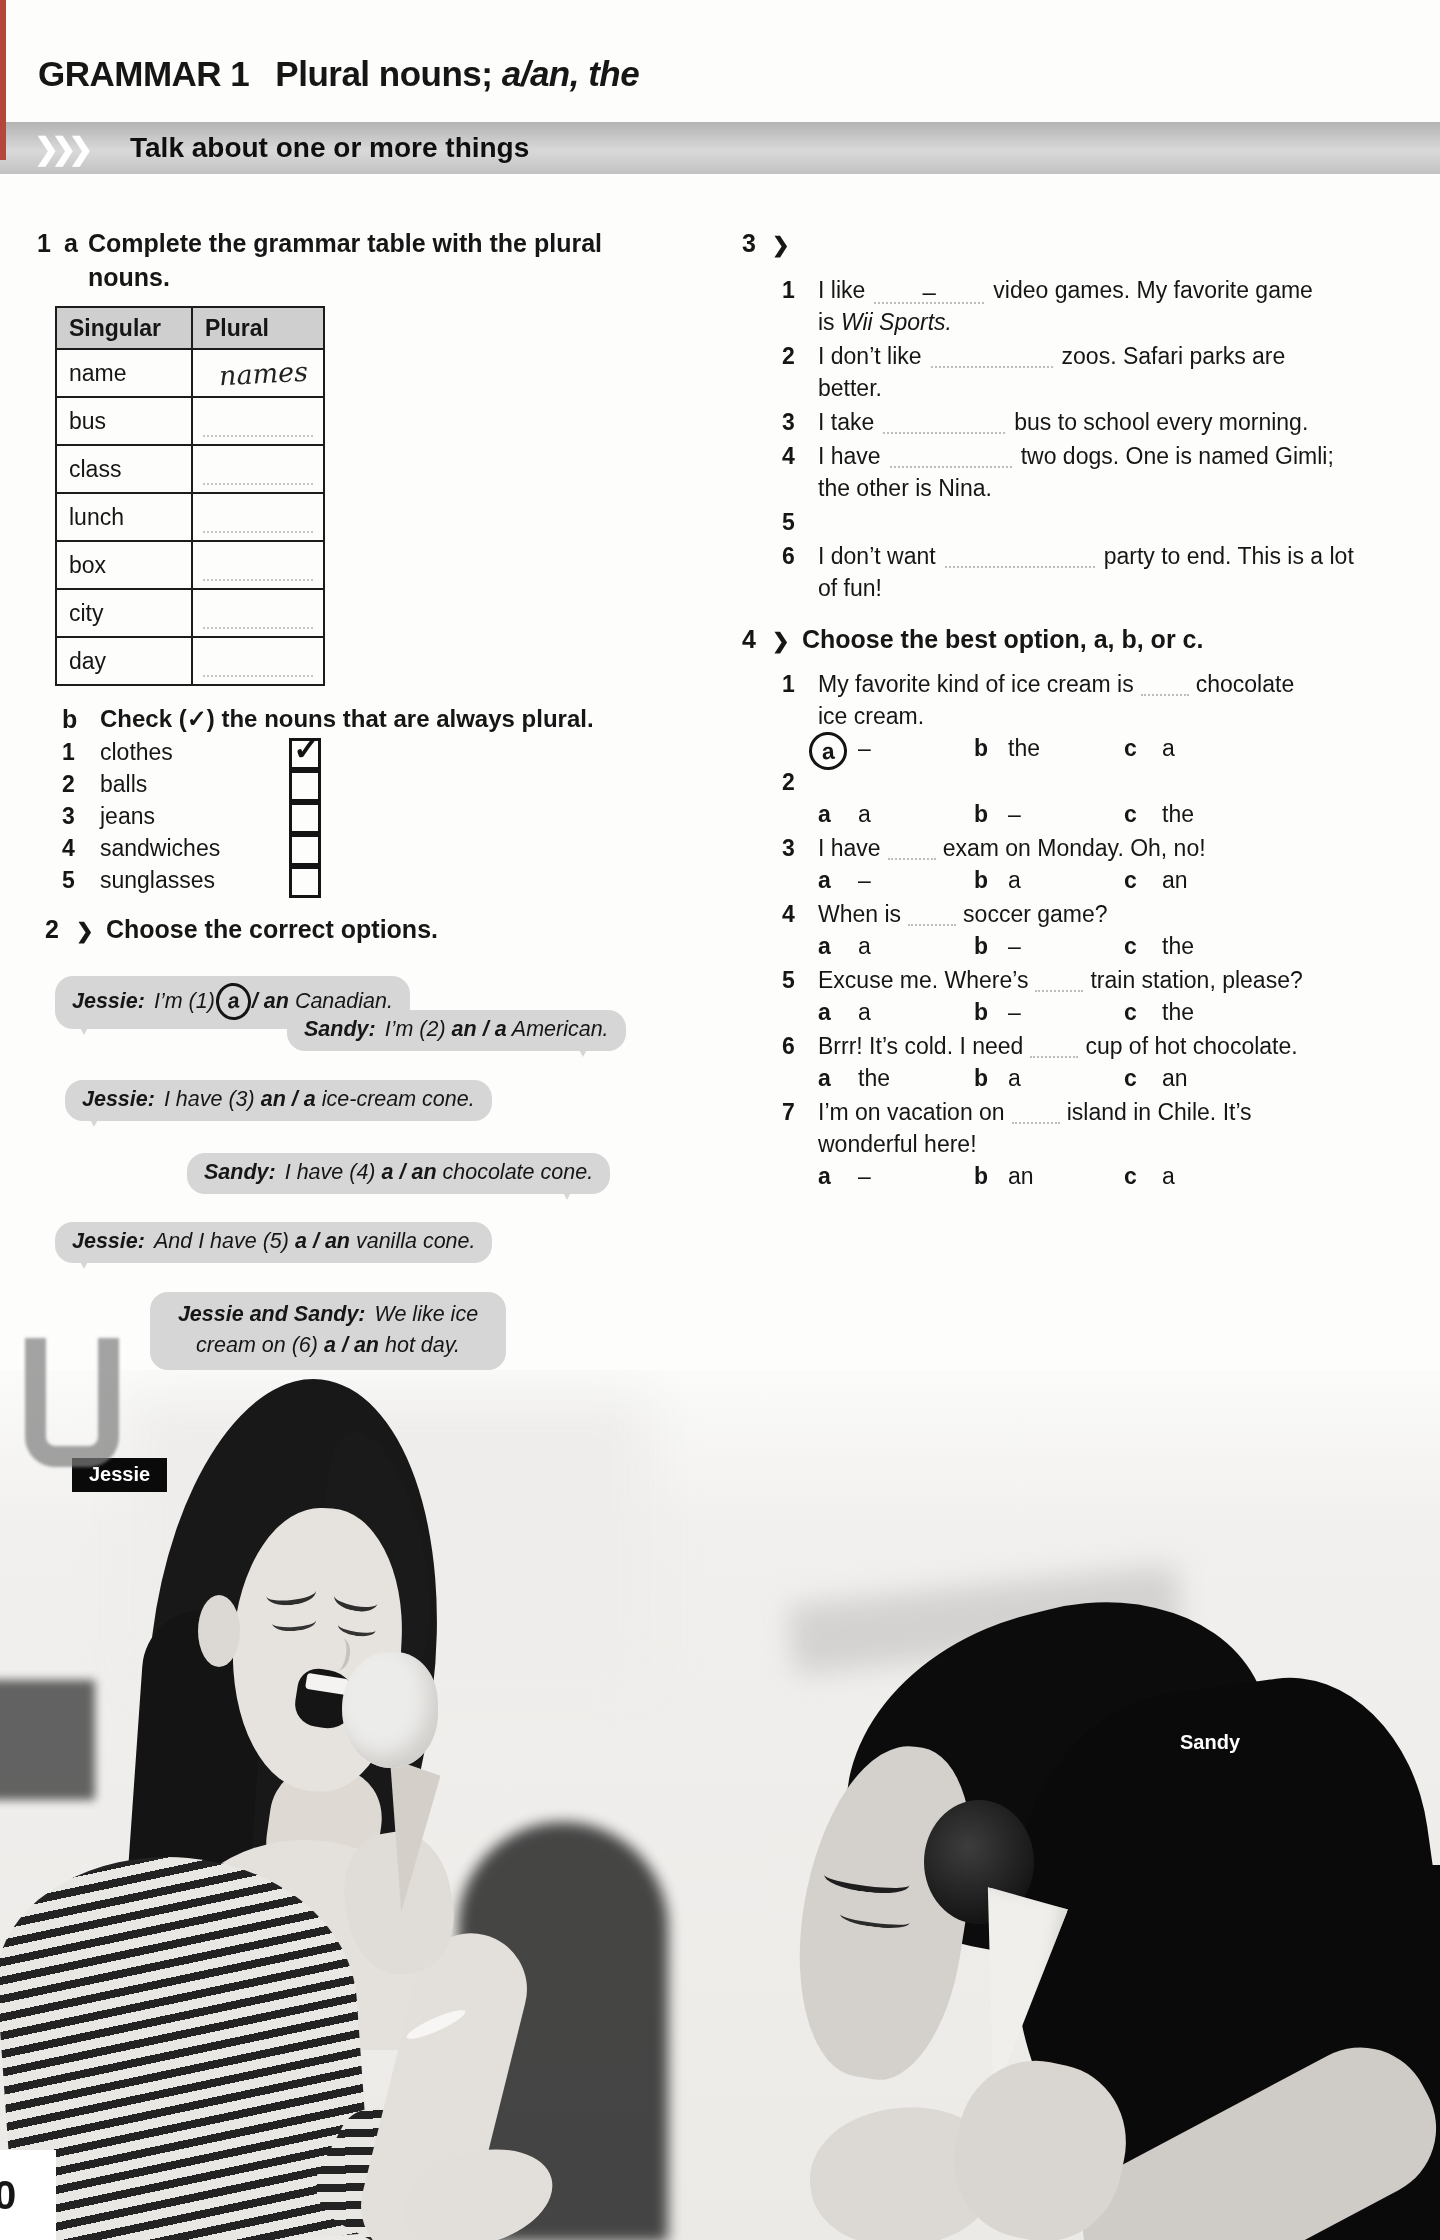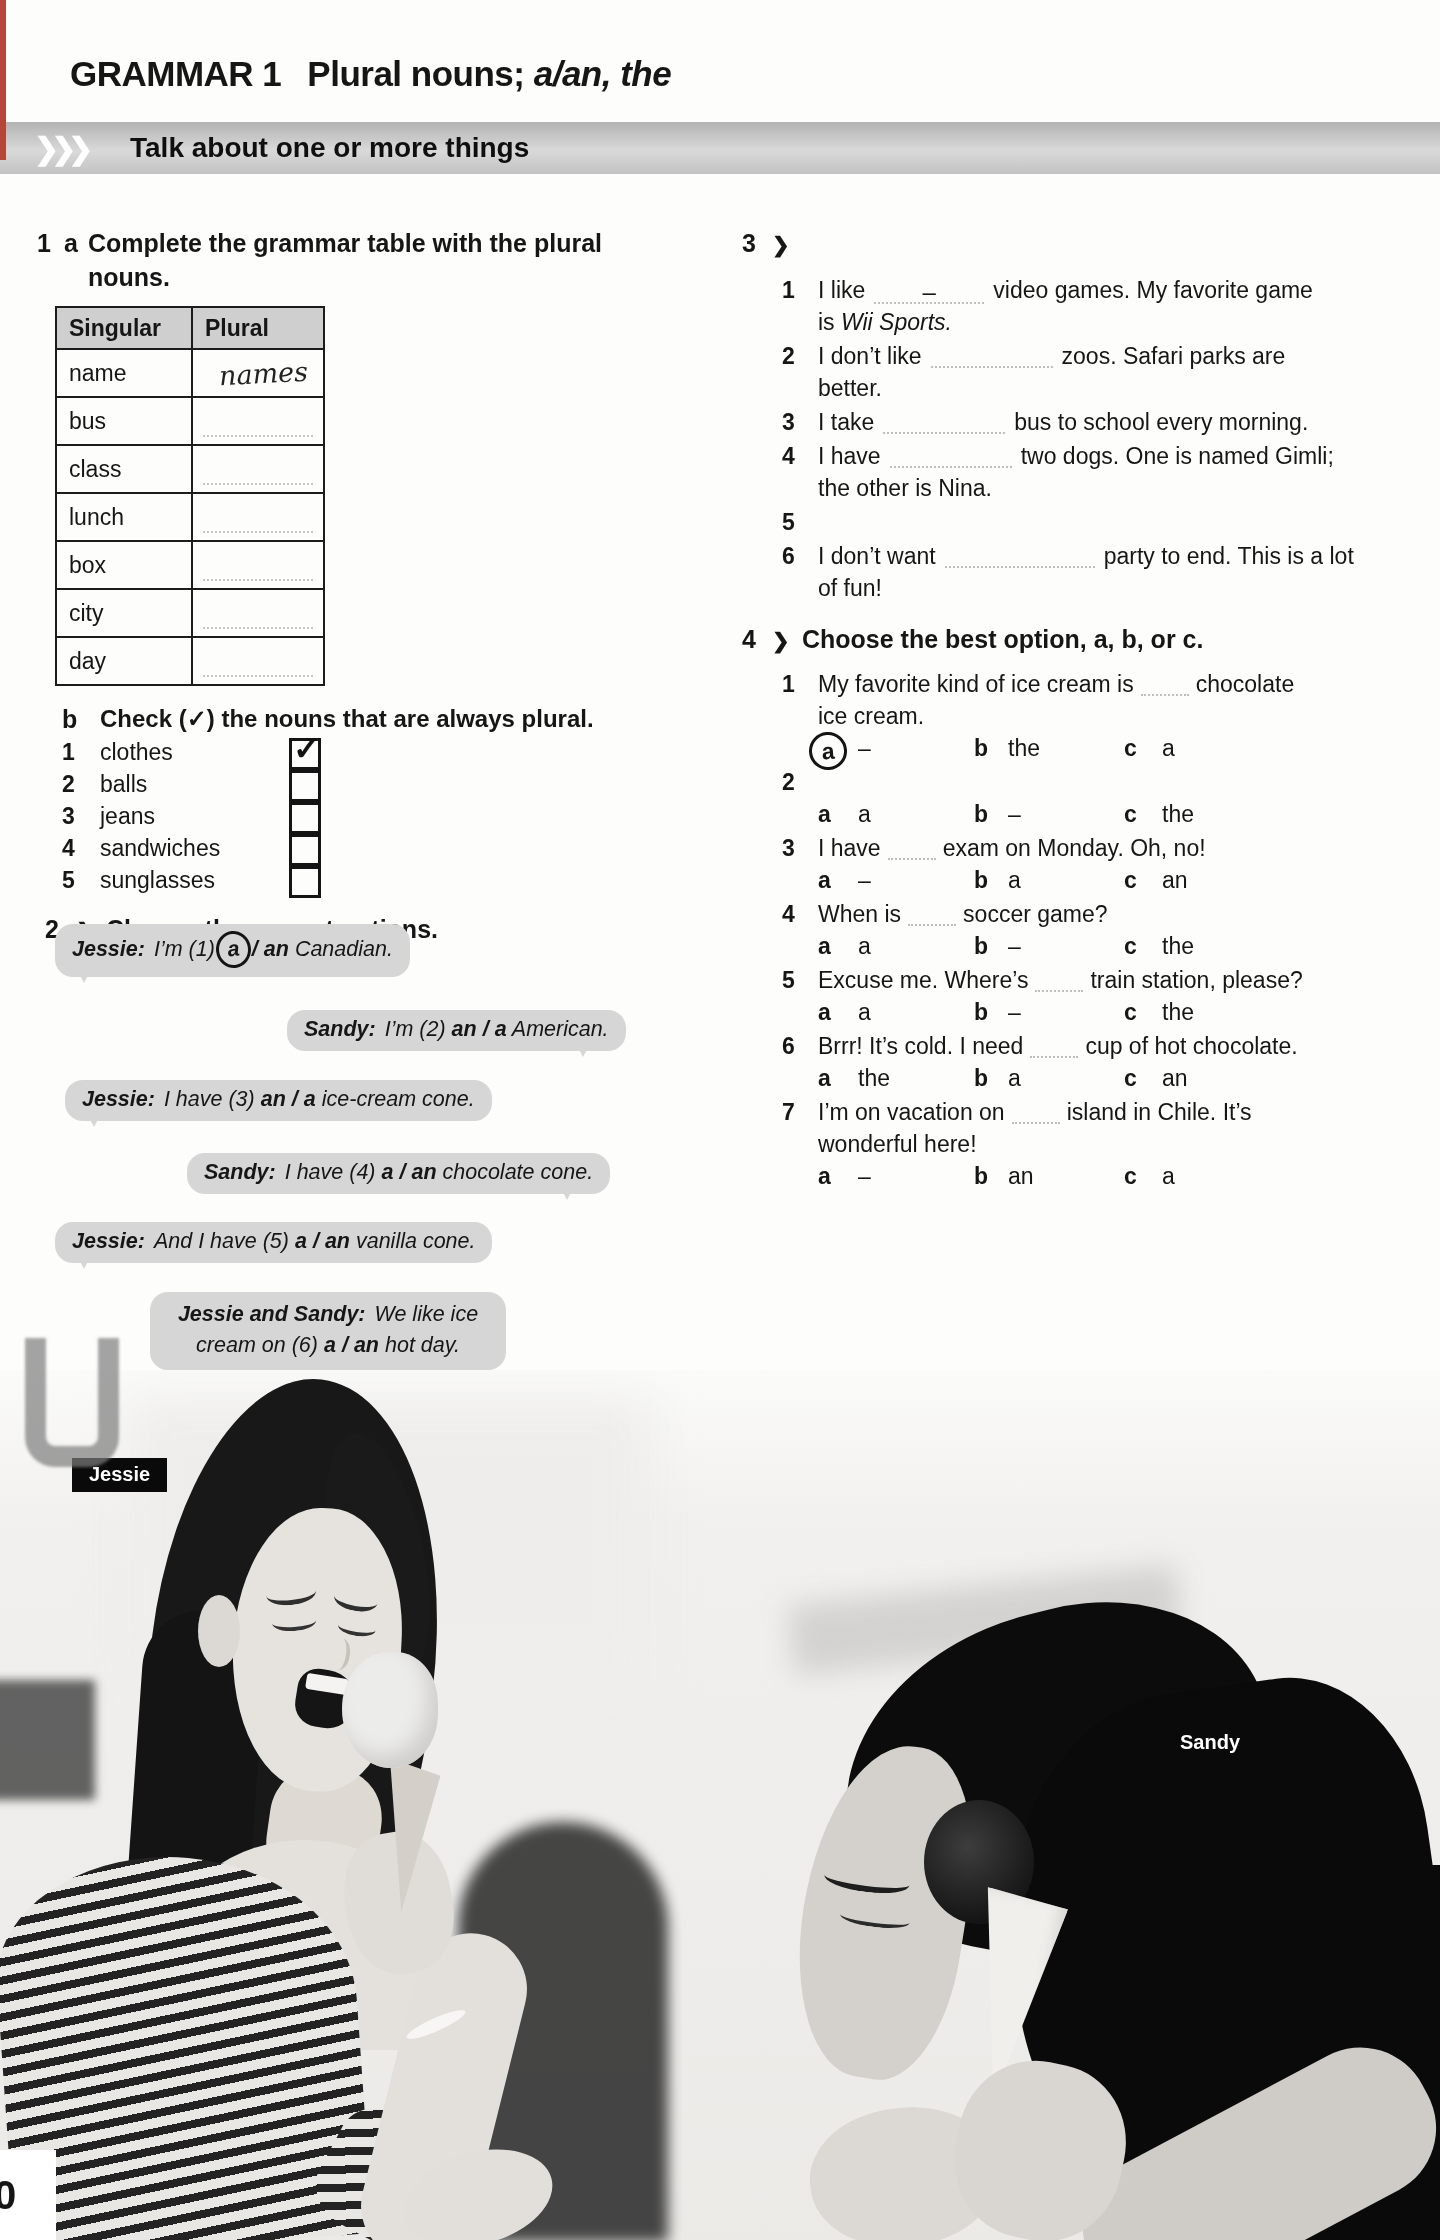--- a/index.html
+++ b/index.html
@@ -2,21 +2,21 @@
 <html><head>
 <meta charset="utf-8">
 <style>
   html,body{margin:0;padding:0;background:#888;}
   .page{position:relative;width:1440px;height:2240px;background:#fdfdfc;overflow:hidden;
         font-family:"Liberation Sans", sans-serif;color:#161616;}
   
   .red-sliver{position:absolute;left:0;top:0;width:6px;height:160px;background:#b5473a;z-index:12;}
   
   .title{position:absolute;left:38px;top:54px;font-size:35px;font-weight:bold;letter-spacing:-0.5px;}
-  .title .tl{margin-right:26px;margin-left:32px;}
+  .title .tl{margin-right:26px;}
   .title .ti{font-style:italic;}
   
   .banner{position:absolute;left:0;top:122px;width:1440px;height:52px;
           background:linear-gradient(180deg,#b3b3b3,#d9d9d9 55%,#c2c2c2);display:flex;align-items:center;}
   .chevrons{margin-left:34px;color:#fff;font-size:30px;font-weight:bold;letter-spacing:-8px;width:74px;}
   .banner-text{margin-left:22px;font-size:28px;font-weight:bold;color:#0f0f0f;}
   
   .hrow{display:flex;align-items:flex-start;font-weight:bold;font-size:25px;line-height:34px;}
   .hn{width:30px;flex:none;}
   .arr{width:30px;flex:none;font-size:21px;padding-top:2px;}
@@ -244,21 +244,21 @@
         </span>
     </div>
 
     <div class="hrow h2">
       <span class="hn">2</span>
       <span class="arr">❯</span>
       <span class="htitle">Choose the correct options.</span>
     </div>
   </div>
 
-  <div class="bubble tail-l" style="left:55px;top:924px;">
+  <div class="bubble tail-l" style="left:55px;top:976px;">
     <span class="spk">Jessie:</span><span>I’m (1)</span><span class="circ">
         <b>a</b>
       </span><b>/</b> <b>an</b> <span>Canadian.</span>
   </div>
   <div class="bubble tail-r" style="left:287px;top:1010px;">
     <span class="spk">Sandy:</span><span>I’m (2)</span> <b>an</b> <b>/</b> <b>a</b> <span>American.</span>
   </div>
   <div class="bubble tail-l" style="left:65px;top:1080px;">
     <span class="spk">Jessie:</span><span>I have (3)</span> <b>an</b> <b>/</b> <b>a</b> <span>ice-cream cone.</span>
   </div>

